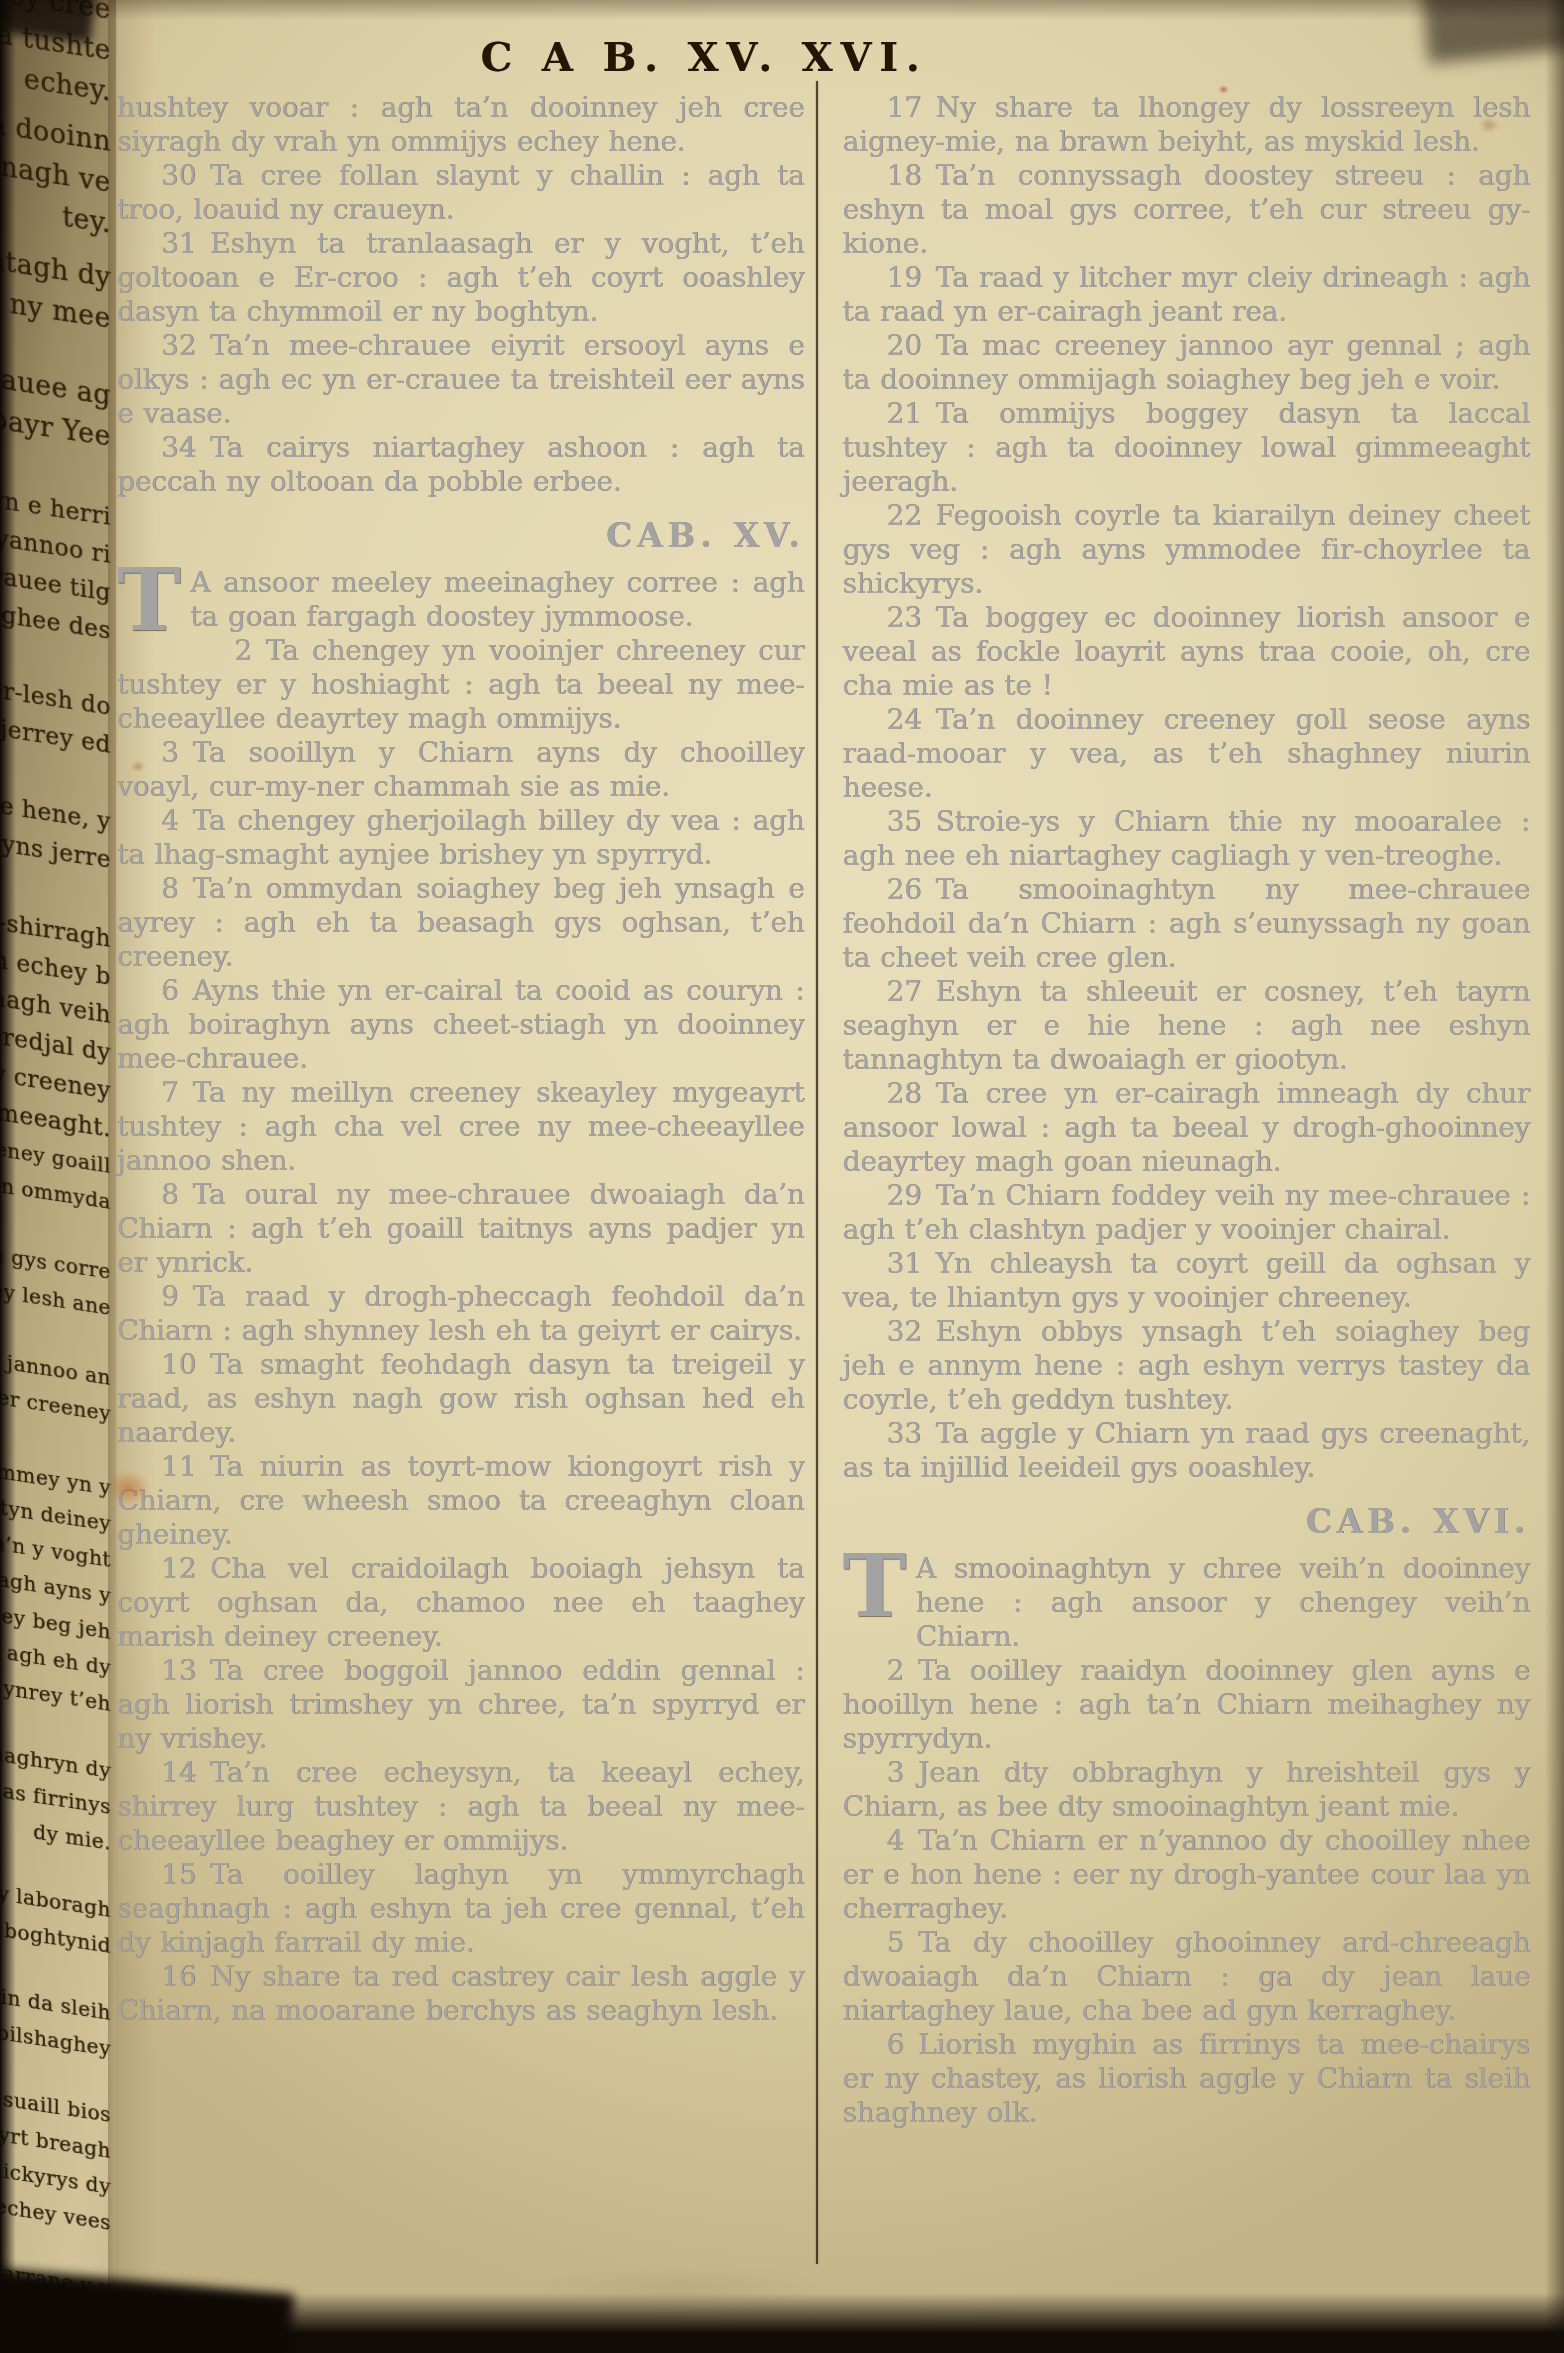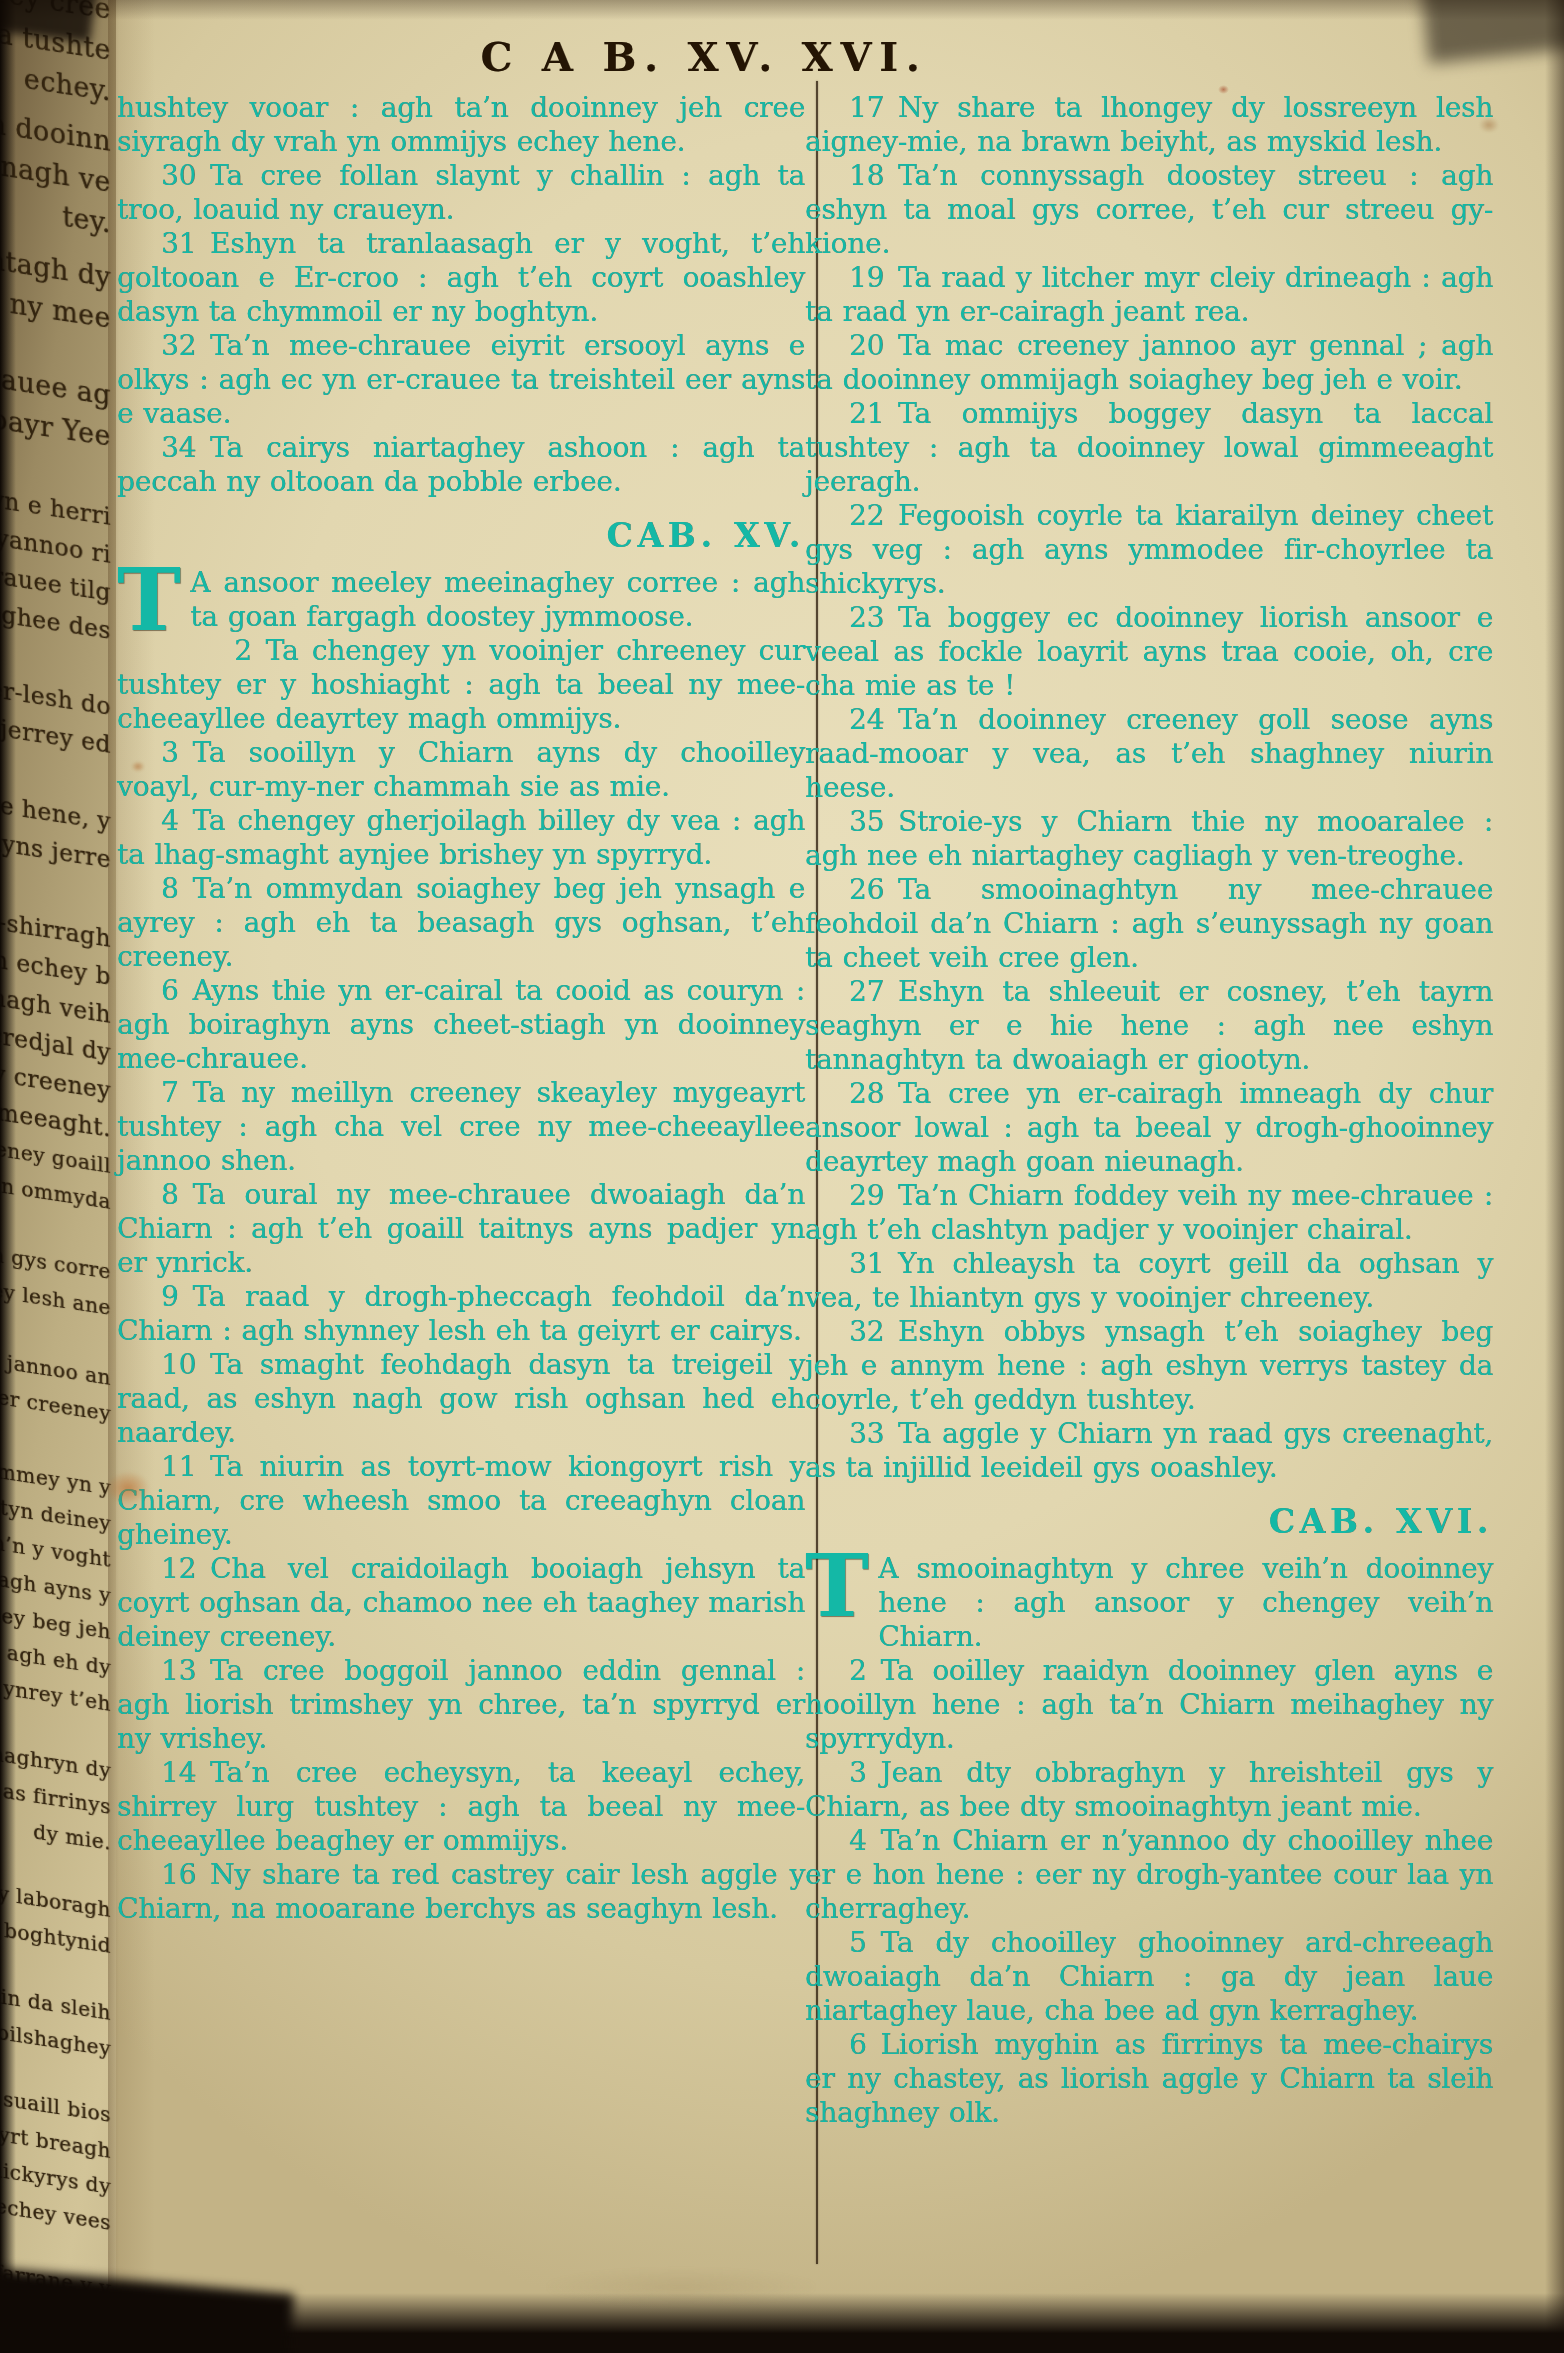--- a/index.html
+++ b/index.html
@@ -42,22 +42,22 @@
   #stain4{left:1479px;top:117px;width:20.3px;height:15.6px;background:radial-gradient(ellipse,rgba(150,90,40,.4),rgba(150,90,40,0) 70%);filter:blur(0.8px);}
   #stain5{left:548px;top:2269px;width:266px;height:36px;border-radius:40%;
     background:radial-gradient(ellipse,rgba(140,118,74,.16),rgba(140,118,74,0) 75%);filter:blur(2.3px);}
 
   
   #page-header{position:absolute;top:33px;left:0;width:1408px;text-align:center;
     font-size:40px;letter-spacing:7.8px;color:#241504;font-weight:bold;
     text-shadow:0.4px 0.4px 0.6px rgba(36,21,4,.55);}
 
   
-  #text-area{position:absolute;left:117px;top:91px;width:1413px;display:flex;
-    color:#14b8a6;font-size:28px;line-height:34px;
+  #text-area{position:absolute;left:117px;top:91px;width:1413px;display:flex;gap:38px;
+    color:#a3a3a3;font-size:28px;line-height:34px;
     text-shadow:0.3px 0.3px 0.5px rgba(40,24,9,.55);letter-spacing:-0.2px;word-spacing:1.2px;}
   .col{width:688px;}
   .verse{margin:0;text-align:justify;text-indent:44px;}
   .verse.cont{text-indent:0;}
   .verse.drop{text-indent:0;}
   .chap-heading{margin:20.3px 0 12.5px 0;text-align:right;font-size:33px;letter-spacing:4.7px;
     font-weight:bold;text-indent:0;}
   .drop-cap{float:left;font-size:86px;line-height:64px;height:66px;margin:2.3px 9.4px 0 0;
     font-weight:bold;text-shadow:0.8px 0.8px 0.8px rgba(36,21,4,.5);}
 
@@ -148,20 +148,21 @@
         <p class="verse">8 Ta’n ommydan soiaghey beg jeh ynsagh e ayrey : agh eh ta beasagh gys oghsan, t’eh creeney.</p>
         <p class="verse">6 Ayns thie yn er-cairal ta cooid as couryn : agh boiraghyn ayns cheet-stiagh yn dooinney mee-chrauee.</p>
         <p class="verse">7 Ta ny meillyn creeney skeayley mygeayrt tushtey : agh cha vel cree ny mee-cheeayllee jannoo shen.</p>
         <p class="verse">8 Ta oural ny mee-chrauee dwoaiagh da’n Chiarn : agh t’eh goaill taitnys ayns padjer yn er ynrick.</p>
         <p class="verse">9 Ta raad y drogh-pheccagh feohdoil da’n Chiarn : agh shynney lesh eh ta geiyrt er cairys.</p>
         <p class="verse">10 Ta smaght feohdagh dasyn ta treigeil y raad, as eshyn nagh gow rish oghsan hed eh naardey.</p>
         <p class="verse">11 Ta niurin as toyrt-mow kiongoyrt rish y Chiarn, cre wheesh smoo ta creeaghyn cloan gheiney.</p>
         <p class="verse">12 Cha vel craidoilagh booiagh jehsyn ta coyrt oghsan da, chamoo nee eh taaghey marish deiney creeney.</p>
         <p class="verse">13 Ta cree boggoil jannoo eddin gennal : agh liorish trimshey yn chree, ta’n spyrryd er ny vrishey.</p>
         <p class="verse">14 Ta’n cree echeysyn, ta keeayl echey, shirrey lurg tushtey : agh ta beeal ny mee-cheeayllee beaghey er ommijys.</p>
+        <p class="verse">15 Ta ooilley laghyn yn ymmyrchagh seaghnagh : agh eshyn ta jeh cree gennal, t’eh dy kinjagh farrail dy mie.</p>
         <p class="verse">16 Ny share ta red castrey cair lesh aggle y Chiarn, na mooarane berchys as seaghyn lesh.</p>
       </div>
     <div class="col" id="col-right">
         <p class="verse">17 Ny share ta lhongey dy lossreeyn lesh aigney-mie, na brawn beiyht, as myskid lesh.</p>
         <p class="verse">18 Ta’n connyssagh doostey streeu : agh eshyn ta moal gys corree, t’eh cur streeu gy-kione.</p>
         <p class="verse">19 Ta raad y litcher myr cleiy drineagh : agh ta raad yn er-cairagh jeant rea.</p>
         <p class="verse">20 Ta mac creeney jannoo ayr gennal ; agh ta dooinney ommijagh soiaghey beg jeh e voir.</p>
         <p class="verse">21 Ta ommijys boggey dasyn ta laccal tushtey : agh ta dooinney lowal gimmeeaght jeeragh.</p>
         <p class="verse">22 Fegooish coyrle ta kiarailyn deiney cheet gys veg : agh ayns ymmodee fir-choyrlee ta shickyrys.</p>
         <p class="verse">23 Ta boggey ec dooinney liorish ansoor e veeal as fockle loayrit ayns traa cooie, oh, cre cha mie as te !</p>

